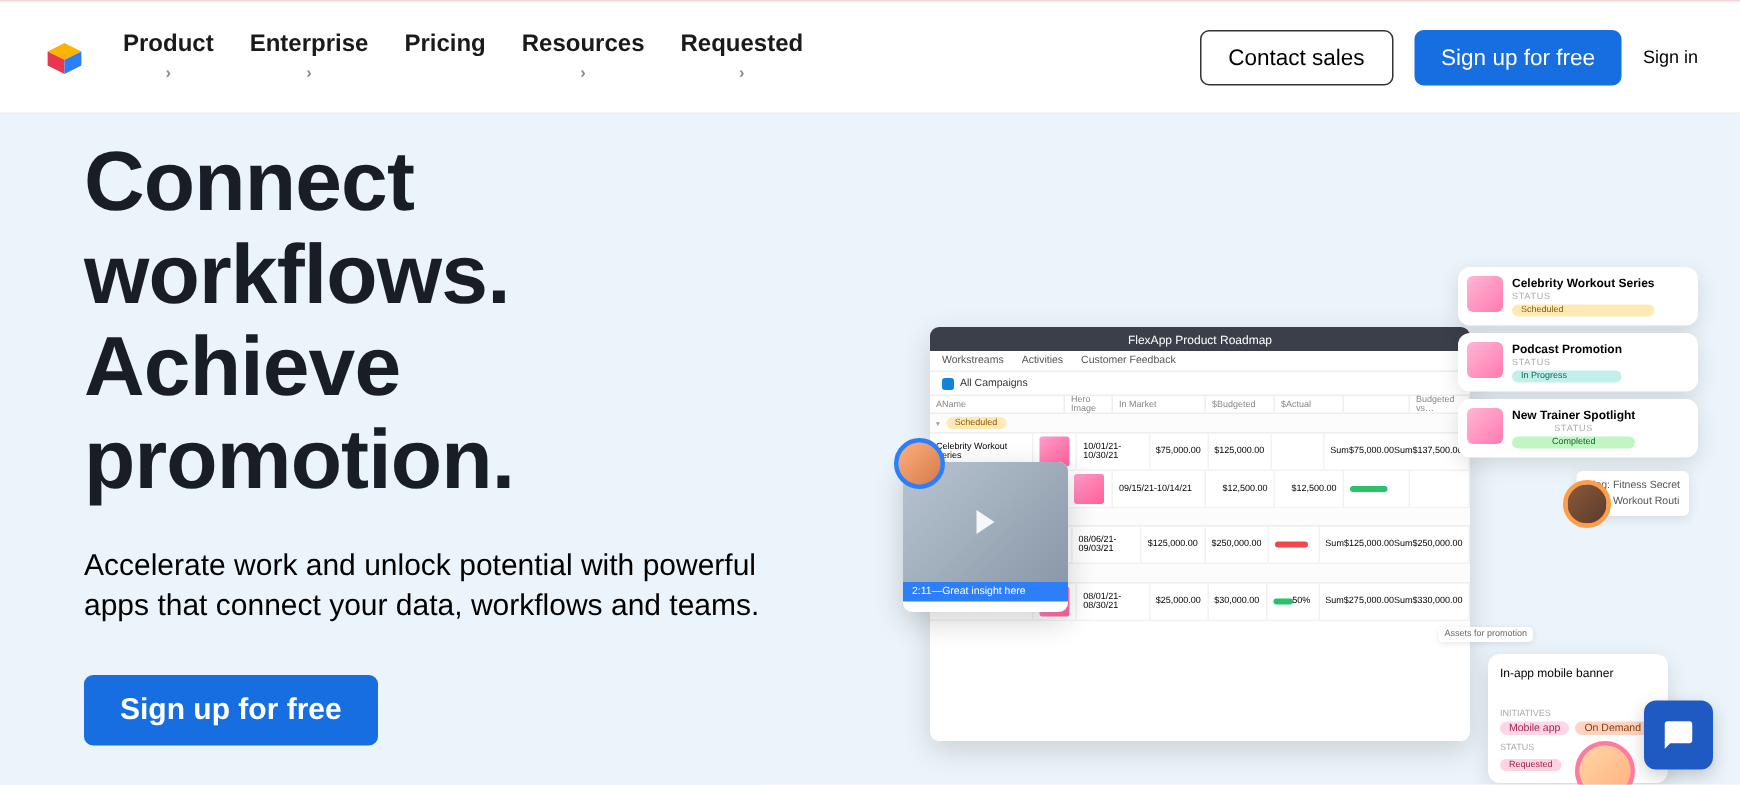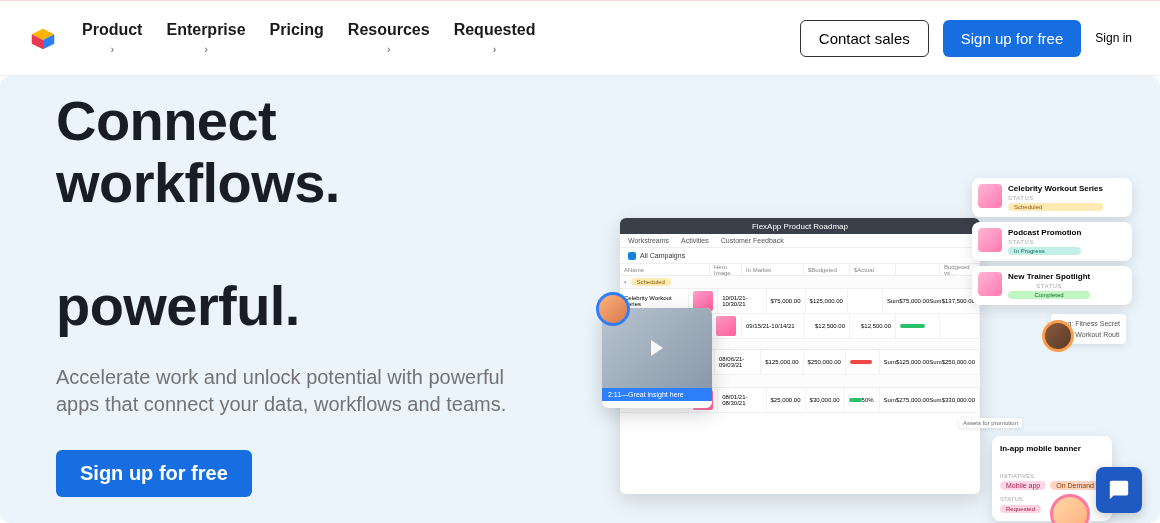--- a/index.html
+++ b/index.html
@@ -11,24 +11,24 @@
 .logo { width: 30px; height: 30px; position: relative; }
 .nav-links { display: flex; gap: 24px; }
 .nav-link { display: flex; align-items: center; gap: 4px; font-size: 16px; font-weight: 700; color: #1a1a1a; cursor: pointer; flex-direction: column; }
 .chevron { font-size: 11px; color: #888; }
 .nav-right { display: flex; align-items: center; gap: 14px; justify-content: flex-end; }
 .btn-outline { border: 1px solid #333; background: #fff; padding: 9px 18px; border-radius: 6px; font-size: 15px; font-weight: 500; cursor: pointer; }
 .btn-primary { border: none; background: #166ee1; color: #fff; padding: 10px 18px; border-radius: 6px; font-size: 15px; font-weight: 500; cursor: pointer; }
 .signin { font-size: 12px; font-weight: 500; cursor: pointer; }
 
 
-.hero { background: #ebf4fa; height: calc(523px - 76px); display: flex; position: relative; border-radius: 10px; }
+.hero { background: #ebf4fa; height: calc(523px - 76px); display: flex; position: relative; }
 .hero-left { width: 52%; padding: 14px 0 0 56px; }
 .headline { font-size: 56px; font-weight: 600; line-height: 1.1; letter-spacing: -0.01em; color: #181d26; }
-.subhead { font-size: 20px; color: #737373; margin-top: 28px; max-width: 460px; line-height: 1.35; }
+.subhead { font-size: 20px; color: #000000; margin-top: 28px; max-width: 460px; line-height: 1.35; }
 .cta { margin-top: 32px; background: #166ee1; color: #fff; border: none; padding: 12px 24px; font-size: 20px; font-weight: 600; border-radius: 6px; cursor: pointer; }
 
 
 .hero-right { position: absolute; right: 10px; top: 82px; width: 560px; height: 340px; }
 .app-window { position: absolute; left: 30px; top: 60px; width: 360px; height: 276px; background: #fff; border-radius: 6px; box-shadow: 0 6px 20px rgba(0,0,0,0.15); overflow: hidden; font-size: 7px; }
 .app-titlebar { background: #3a3f4a; color: #fff; height: 16px; display: flex; align-items: center; justify-content: center; font-size: 8px; }
 .app-subbar { background: #fff; border-bottom: 1px solid #eee; height: 14px; display: flex; align-items: center; gap: 12px; padding: 0 8px; font-size: 7px; color: #555; }
 .app-campaigns { background: #fff; border-bottom: 1px solid #eee; height: 16px; display: flex; align-items: center; padding: 0 8px; font-size: 7px; color: #333; gap: 4px; }
 .blue-box { width: 8px; height: 8px; background: #1283da; border-radius: 2px; }
 .table-head { display: flex; border-bottom: 1px solid #eee; height: 12px; font-size: 6px; color: #888; align-items: center; }
@@ -63,21 +63,21 @@
 .card1 { right: 18px; top: 20px; }
 .card2 { right: 18px; top: 64px; }
 .card3 { right: 18px; top: 108px; text-align: center; }
 
 .side-links { position: absolute; right: 24px; top: 156px; font-size: 7px; color: #555; line-height: 1.6; background: #fff; padding: 4px 6px; border-radius: 4px; box-shadow: 0 2px 8px rgba(0,0,0,0.1); }
 
 .avatar-r { position: absolute; right: 76px; top: 162px; width: 32px; height: 32px; border-radius: 50%; background: linear-gradient(135deg,#8a5a3a,#5a3a2a); border: 3px solid #ff9e4a; }
 
 
 .bottom-card { position: absolute; right: 38px; top: 278px; width: 120px; background: #fff; border-radius: 8px; box-shadow: 0 4px 14px rgba(0,0,0,0.12); padding: 8px; font-size: 8px; }
-.bc-title { font-weight: 700; margin-bottom: 20px; }
+.bc-title { font-weight: 400; margin-bottom: 20px; }
 .bc-label { font-size: 6px; color: #aaa; text-transform: uppercase; margin-bottom: 2px; }
 .bc-pills { display: flex; gap: 4px; margin-bottom: 6px; }
 .pill { border-radius: 8px; padding: 1px 6px; font-size: 7px; }
 .p-mobile { background: #ffd6e7; color: #a0254f; }
 .p-ondemand { background: #ffd4c2; color: #8a3a00; }
 .avatar-br { position: absolute; right: 60px; top: 336px; width: 40px; height: 40px; border-radius: 50%; background: linear-gradient(135deg,#ffd6a8,#ffb07c); border: 3px solid #ff7a9e; z-index: 4; }
 
 
 .chat-widget { position: absolute; right: 18px; bottom: 10px; width: 46px; height: 46px; background: #1f5ac2; border-radius: 8px; display: flex; align-items: center; justify-content: center; color: #fff; box-shadow: 0 4px 12px rgba(0,0,0,0.2); cursor: pointer; }
 .chat-widget svg { width: 22px; height: 22px; }
@@ -123,22 +123,22 @@
     <button class="btn-primary">Sign up for free</button>
     <span class="signin">Sign in</span>
   </div>
 </div>
 
 <div class="hero">
   <div class="hero-left">
     <h1 class="headline">
       <span>Connect</span><br>
       <span>workflows.</span><br>
-      <br>
-      <span>powerful.</span>
+      <span>Achieve</span><br>
+      <span>promotion.</span>
     </h1>
     <p class="subhead">Accelerate work and unlock potential with powerful apps that connect your data, workflows and teams.</p>
     <button class="cta">Sign up for free</button>
   </div>
 
   <div class="hero-right">
 
     <div class="app-window">
       <div class="app-titlebar">
           <span>FlexApp Product Roadmap</span>

